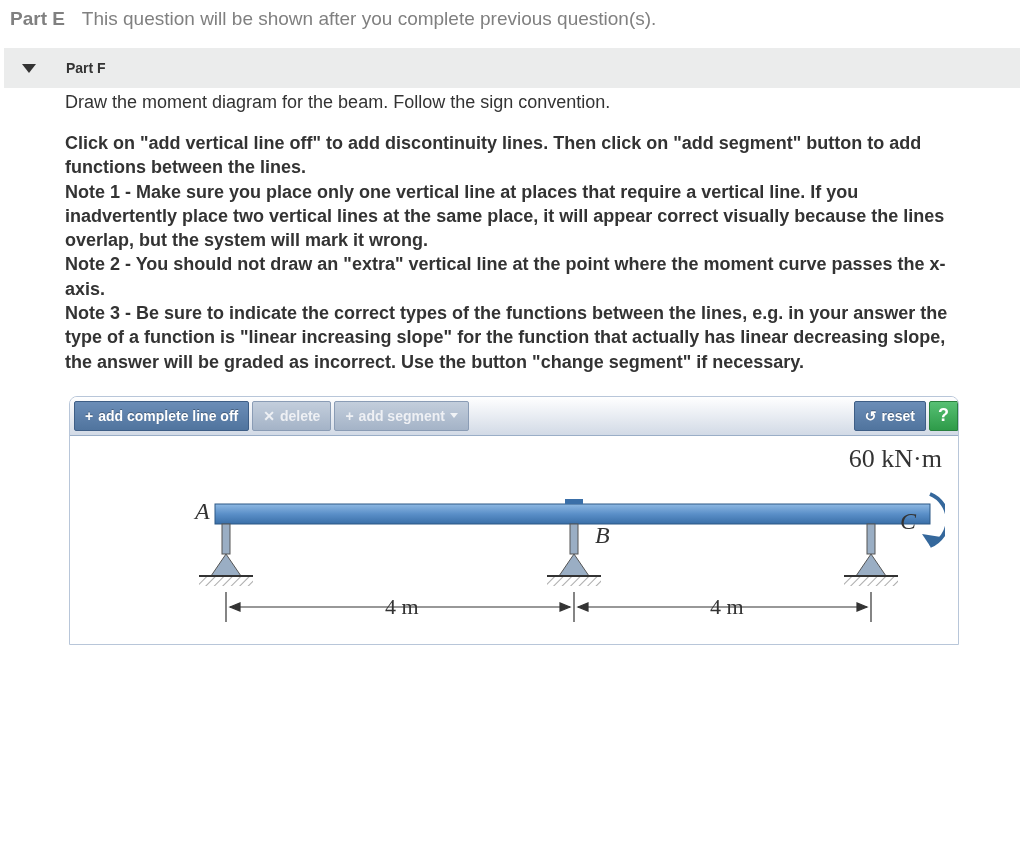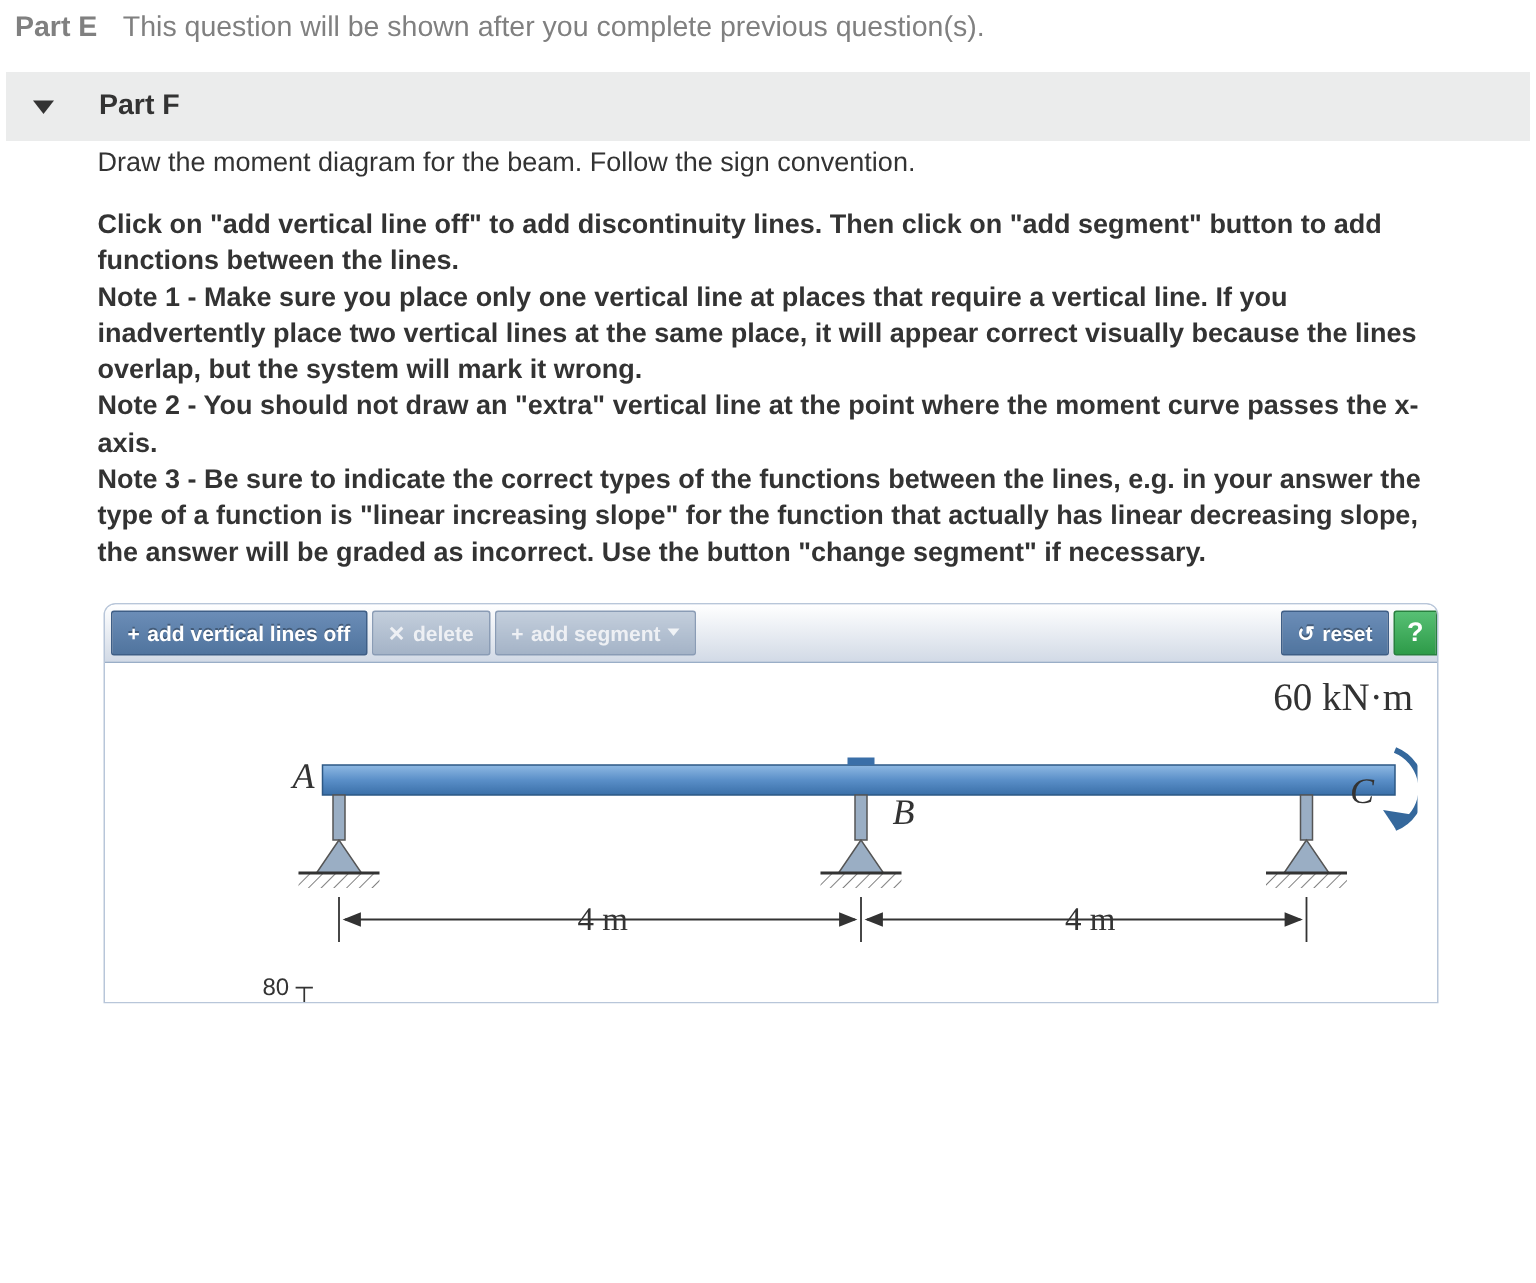--- a/index.html
+++ b/index.html
@@ -34,21 +34,21 @@
     width: 0;
     height: 0;
     border-left: 7px solid transparent;
     border-right: 7px solid transparent;
     border-top: 9px solid #333;
     margin-right: 30px;
   }
   .part-f-header .title {
     font-weight: bold;
     color: #333;
-    font-size: 19px;
+    font-size: 14px;
   }
   .content {
     padding: 4px 65px 0 65px;
   }
   .prompt {
     color: #333;
     margin-bottom: 18px;
     font-size: 18px;
   }
   .instructions {
@@ -165,21 +165,21 @@
 </div>
 
 <div class="content">
   <div class="prompt">Draw the moment diagram for the beam. Follow the sign convention.</div>
   <div class="instructions" id="instr">Click on "add vertical line off" to add discontinuity lines. Then click on "add segment" button to add functions between the lines.<br>Note 1 - Make sure you place only one vertical line at places that require a vertical line. If you inadvertently place two vertical lines at the same place, it will appear correct visually because the lines overlap, but the system will mark it wrong.<br>Note 2 - You should not draw an "extra" vertical line at the point where the moment curve passes the x-axis.<br>Note 3 - Be sure to indicate the correct types of the functions between the lines, e.g. in your answer the type of a function is "linear increasing slope" for the function that actually has linear decreasing slope, the answer will be graded as incorrect. Use the button "change segment" if necessary.</div>
 
   <div class="widget">
     <div class="toolbar">
       <div class="tbtn btn-enabled">
         <span class="icon">+</span>
-        <span>add vertical lines off</span>
+        <span>add complete line off</span>
       </div>
       <div class="tbtn btn-disabled">
         <span class="icon">✕</span>
         <span>delete</span>
       </div>
       <div class="tbtn btn-disabled">
         <span class="icon">+</span>
         <span>add segment</span>
         <span class="tri-down"></span>
       </div>
@@ -253,16 +253,15 @@
           <polygon points="475,123 465,119 465,127"></polygon>
 
           <line x1="483" y1="123" x2="772" y2="123"></line>
           <polygon points="483,123 493,119 493,127"></polygon>
           <polygon points="772,123 762,119 762,127"></polygon>
         </g>
         <text x="290" y="130" font-family="Georgia, serif" font-size="22" fill="#333">4 m</text>
         <text x="615" y="130" font-family="Georgia, serif" font-size="22" fill="#333">4 m</text>
       </svg>
 
-      <div class="tick80"><span>80</span> ┬</div>
     </div>
   </div>
 </div>
 
 </body></html>

